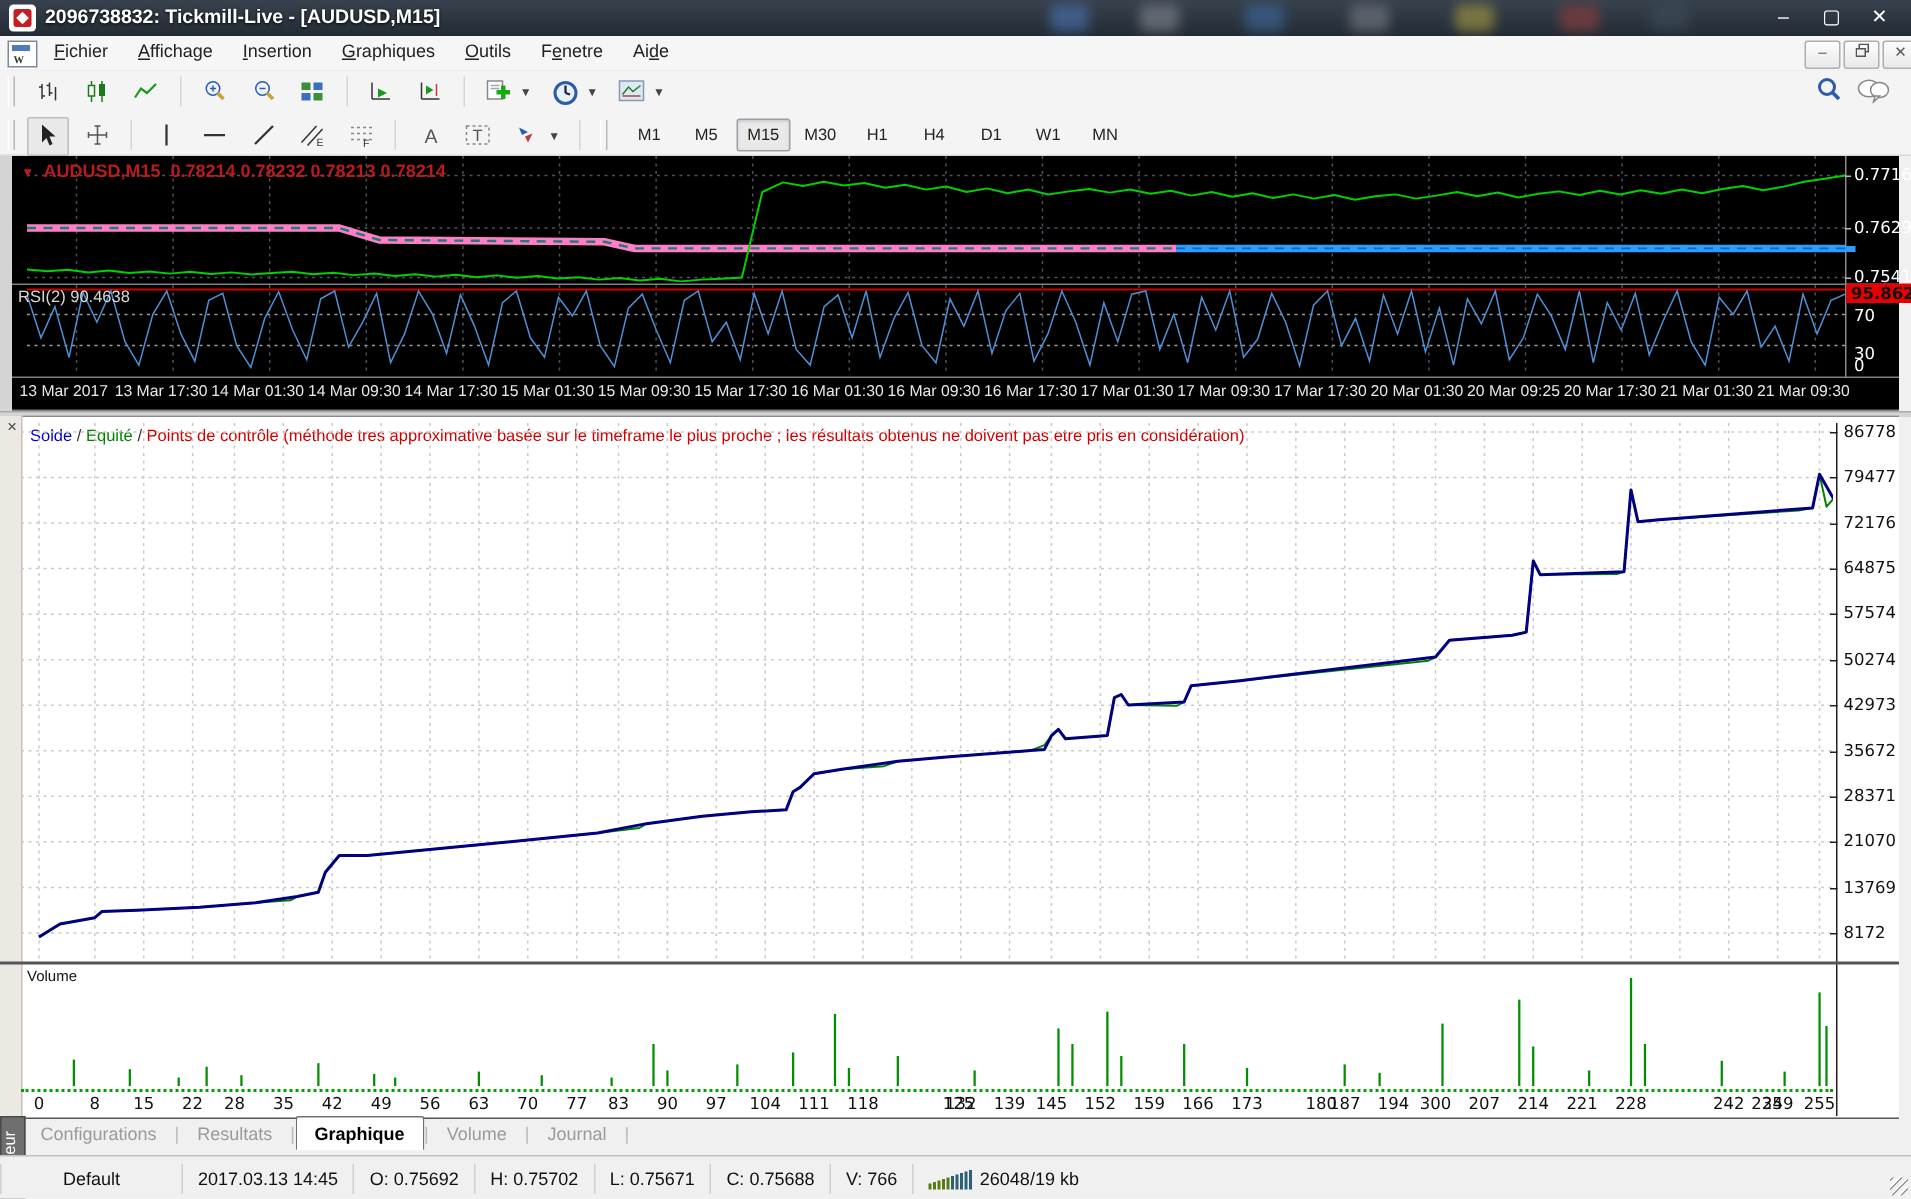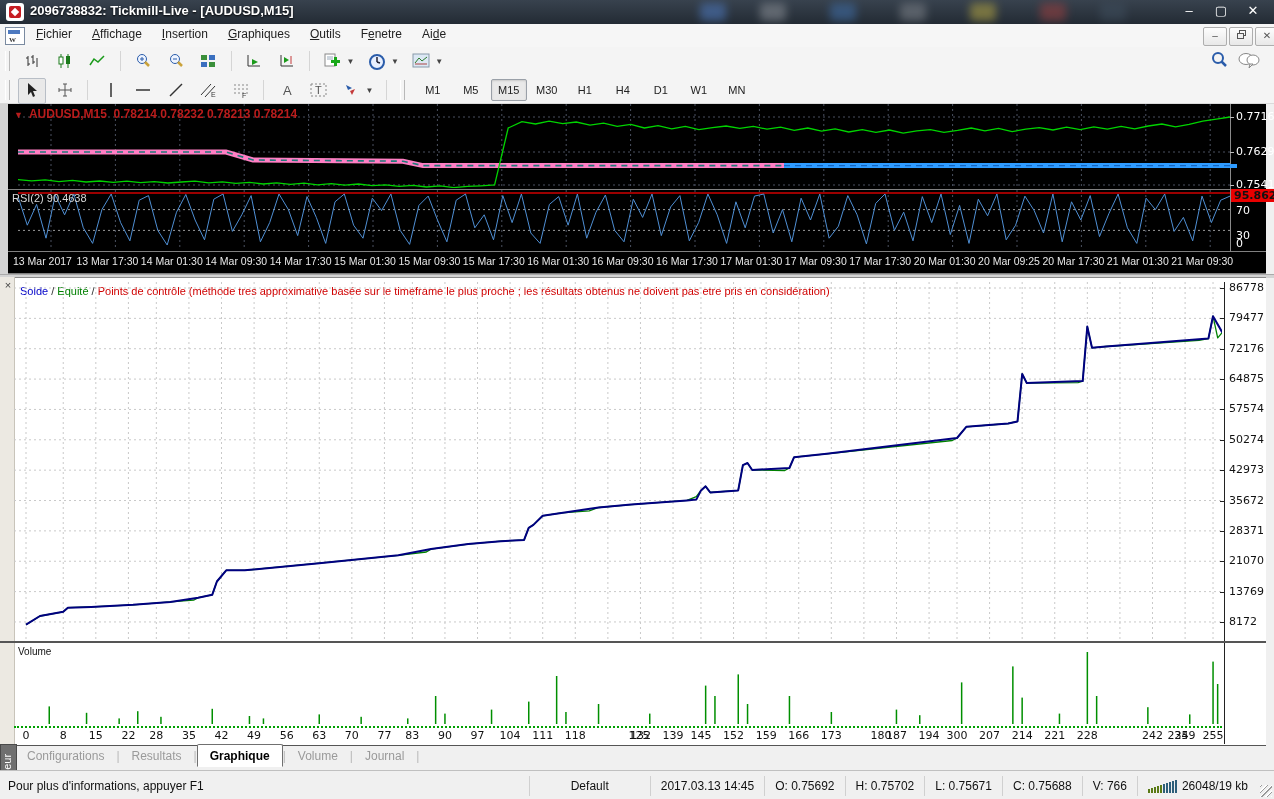--- a/index.html
+++ b/index.html
@@ -521,21 +521,20 @@
     <div class="x-label abs" style="left: 1178px;">235</div>
     <div class="x-label abs" style="left: 1152.51px;">242</div>
     <div class="x-label abs" style="left: 1185.1px;">249</div>
     <div class="x-label abs" style="left: 1213.03px;">255</div>
   </div>
 <div id="xaxis-bottom" class="abs"></div>
 <div id="tabs" class="abs"><span class="tab">Configurations</span><span class="tab-sep">|</span><span class="tab">Resultats</span><span class="tab-sep">|</span><span class="tab tab-active">Graphique</span><span class="tab-sep">|</span><span class="tab">Volume</span><span class="tab-sep">|</span><span class="tab">Journal</span><span class="tab-sep">|</span></div>
 <div id="side-tab" class="abs">Testeur</div>
 
 <div id="statusbar" class="abs">
-  <span id="status-help">Pour plus d'informations, appuyer F1</span>
   <span class="status-cell" style="min-width:100px;">Default</span>
   <span class="status-cell">2017.03.13 14:45</span>
   <span class="status-cell">O: 0.75692</span>
   <span class="status-cell">H: 0.75702</span>
   <span class="status-cell">L: 0.75671</span>
   <span class="status-cell">C: 0.75688</span>
   <span class="status-cell">V: 766</span>
   <span class="status-cell" id="net-cell">
     <span id="net-bars">
         <i style="height: 4px; background: rgb(90, 122, 22);"></i>

